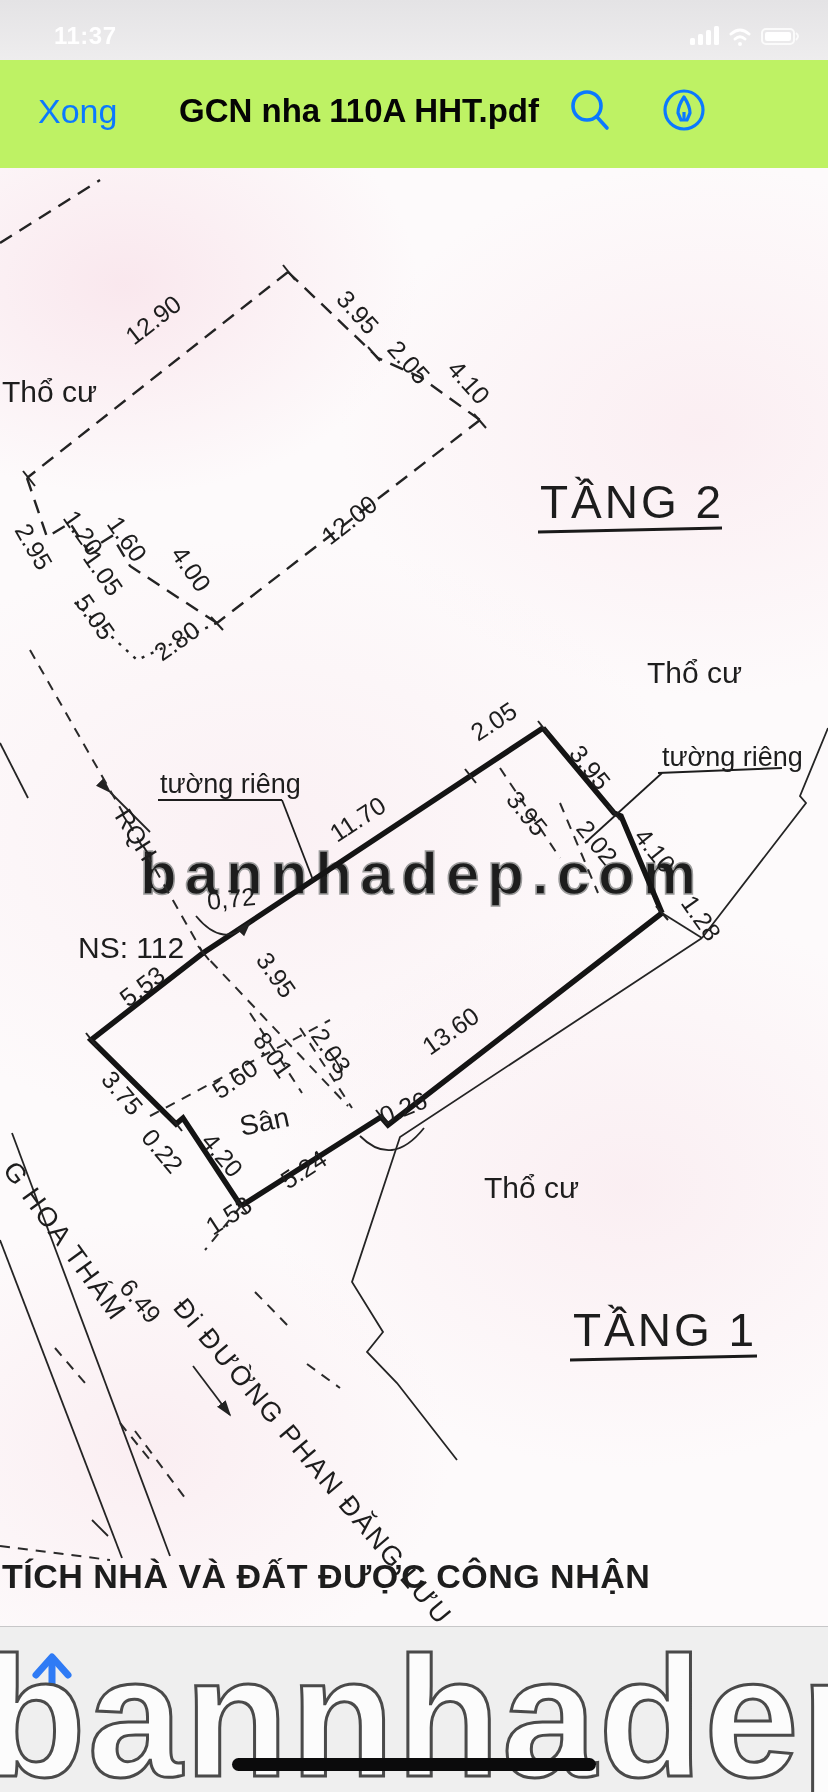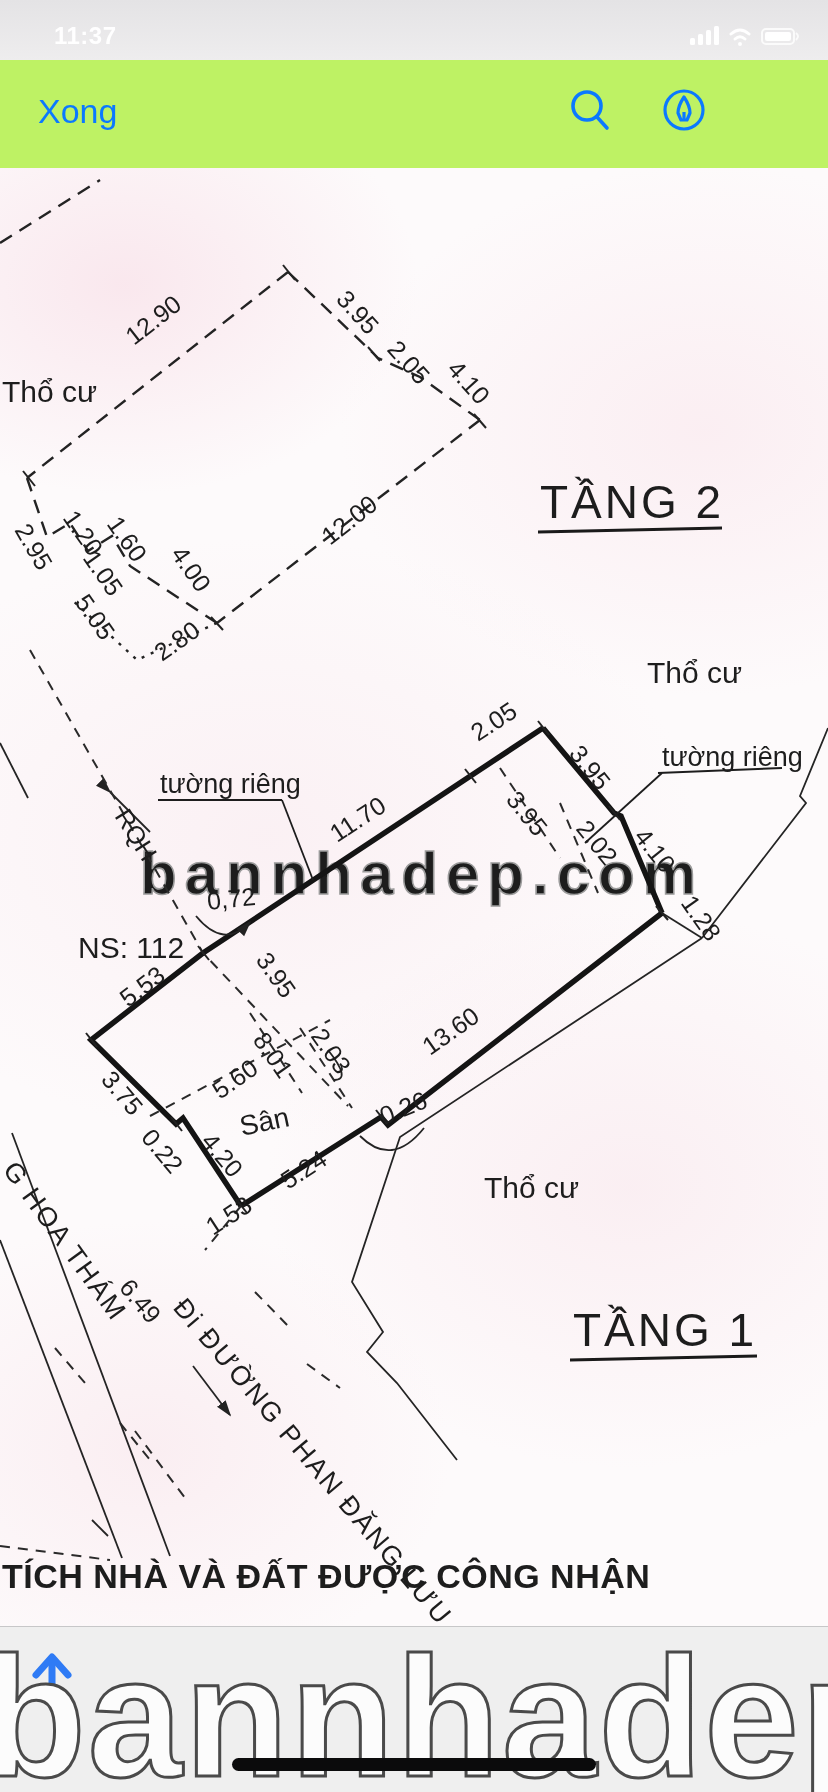--- a/index.html
+++ b/index.html
@@ -69,20 +69,21 @@
       <g>
         <rect x="72" y="5" width="32" height="15" rx="4" fill="none" stroke="rgba(255,255,255,.8)" stroke-width="2"></rect>
         <rect x="75" y="8" width="26" height="9" rx="2" fill="rgba(255,255,255,.96)"></rect>
         <path d="M106 9 q4 3 0 7" stroke="rgba(255,255,255,.8)" stroke-width="2" fill="none"></path>
       </g>
     </svg>
   </div>
 
   <div class="nav-bar">
     <div class="nav-done">Xong</div>
+    <div class="nav-title">GCN nha 110A HHT.pdf</div>
     <svg class="nav-icon search" viewBox="0 0 56 56">
       <g stroke="#0b79ff" stroke-width="3.6" fill="none" stroke-linecap="round">
         <circle cx="25" cy="24" r="14"></circle>
         <line x1="35" y1="35" x2="45" y2="46"></line>
       </g>
     </svg>
     <svg class="nav-icon markup" viewBox="0 0 56 56">
       <g stroke="#0b79ff" stroke-width="3.2" fill="none" stroke-linejoin="round">
         <circle cx="28" cy="28" r="19"></circle>
         <path d="M28 15 C32 21 34 26 34 31 L31 38 L25 38 L22 31 C22 26 24 21 28 15 Z"></path>

